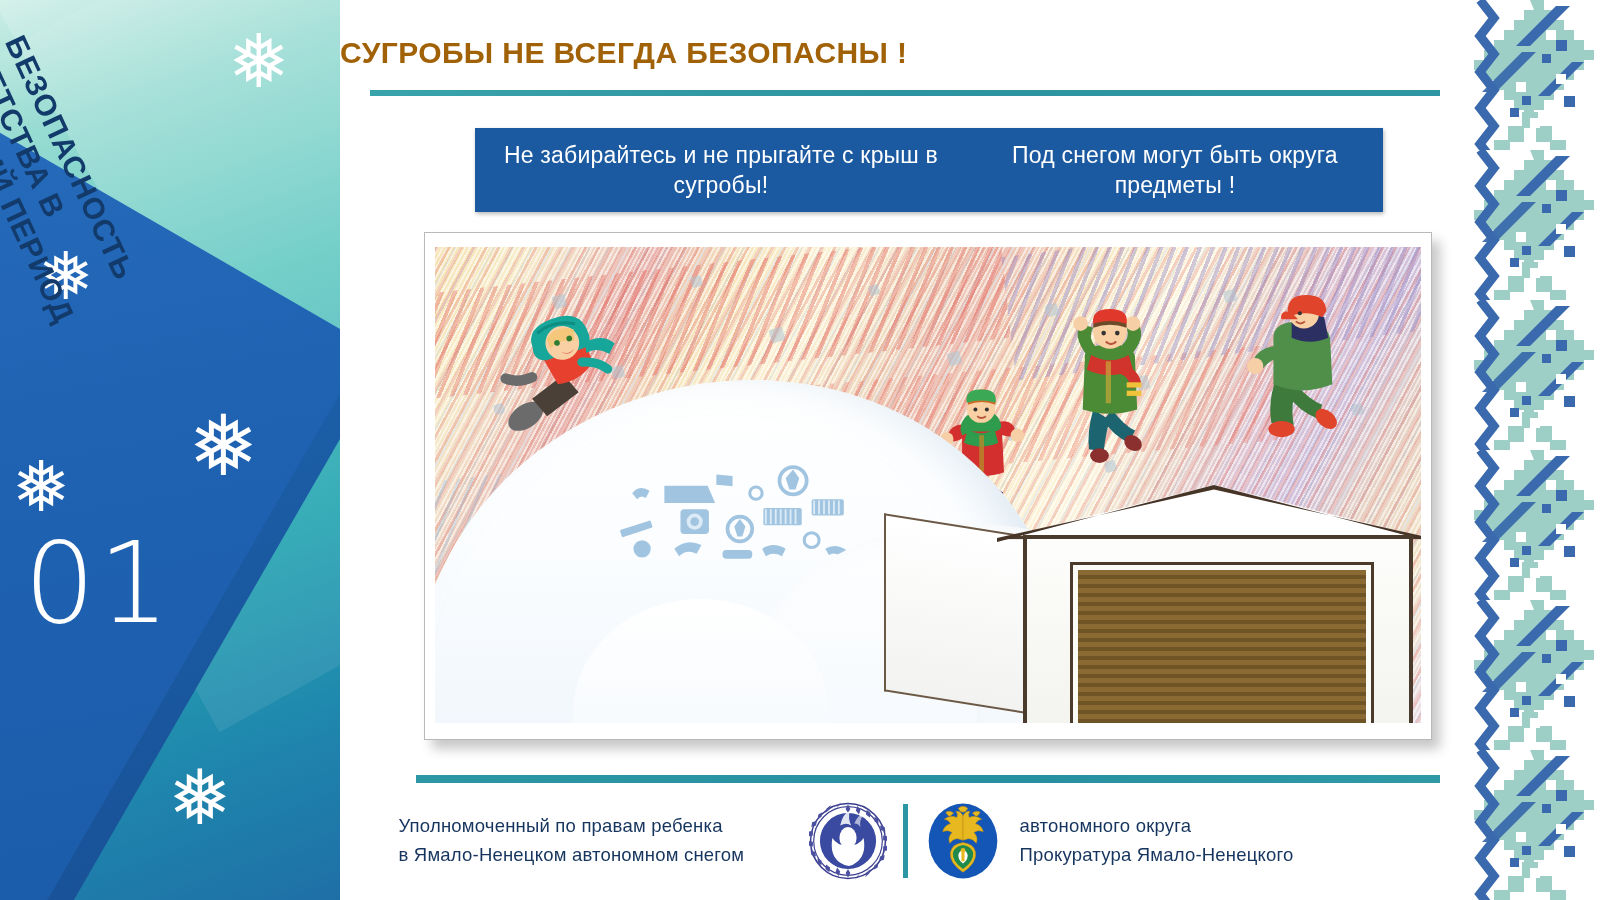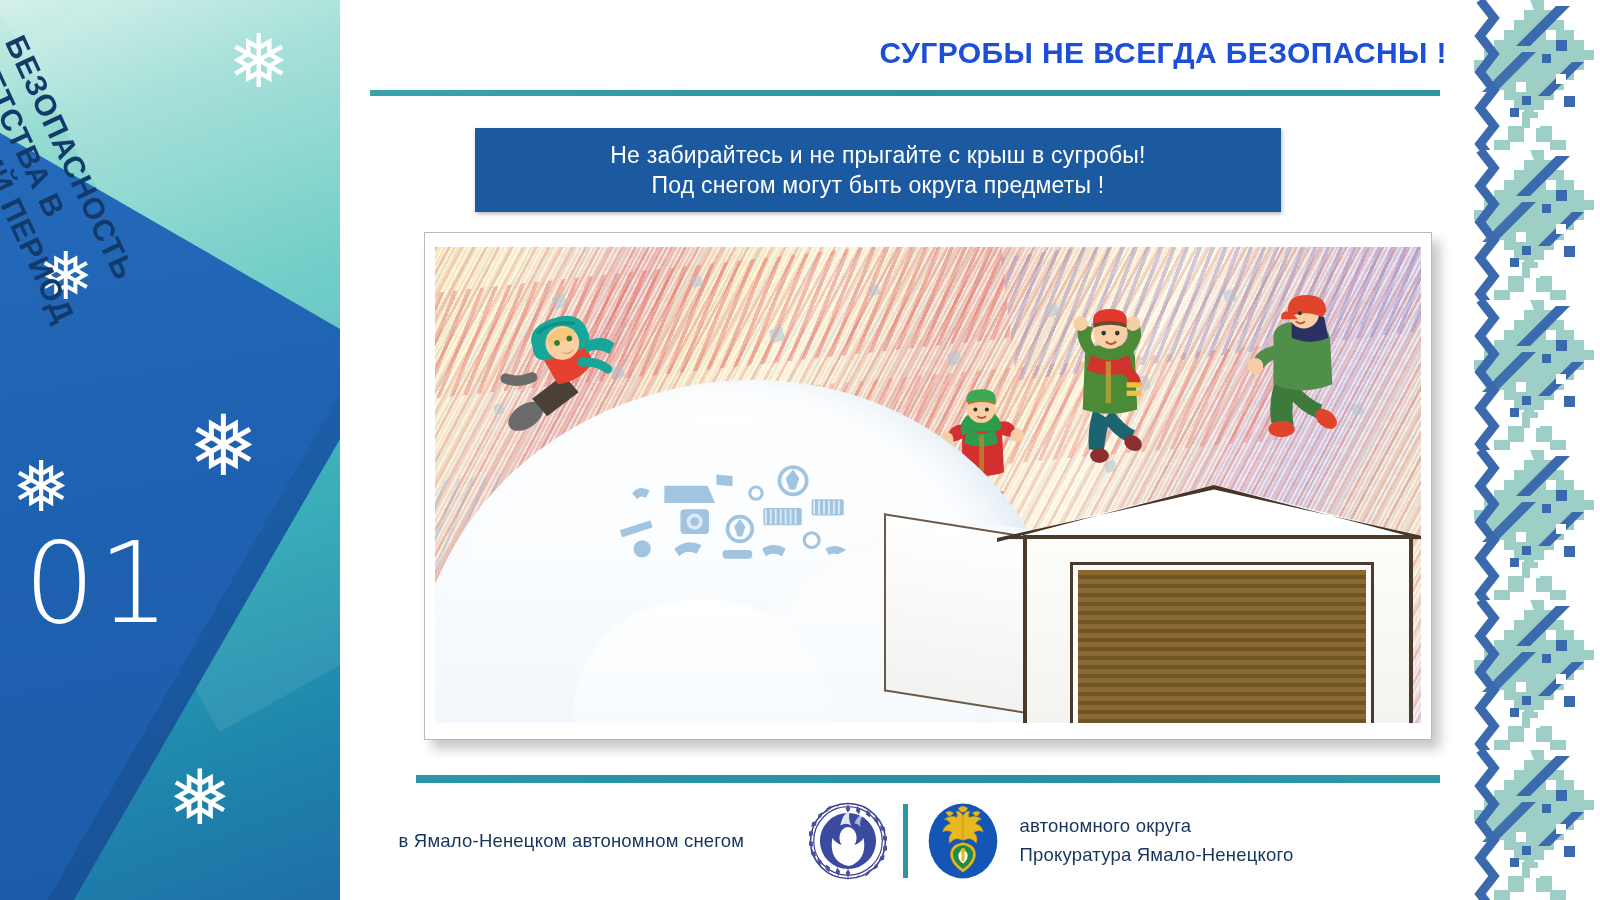--- a/index.html
+++ b/index.html
@@ -73,34 +73,34 @@
   .sf1{ left:228px; top:24px;  font-size:74px; }
   .sf2{ left:38px;  top:244px; font-size:66px; }
   .sf3{ left:188px; top:404px; font-size:84px; }
   .sf4{ left:12px;  top:452px; font-size:70px; }
   .sf5{ left:168px; top:760px; font-size:76px; }
 
   
   #content{ position:absolute; left:340px; top:0; width:1120px; height:900px; background:#fff; }
 
   #page-title{
-    position:absolute; left:7px; top:36px; width:1100px;
-    text-align:right;
-    font-size:30px; font-weight:bold; color:#1d4ed8;
+    position:absolute; left:0; top:36px; width:1100px;
+    text-align:left;
+    font-size:30px; font-weight:bold; color:#a16207;
     letter-spacing:0.4px;
   }
   #title-rule{
     position:absolute; left:30px; top:90px; width:1070px; height:6px;
     background:linear-gradient(90deg,#39a3ab 0%,#2e93a0 50%,#2f97a3 100%);
   }
 
   #message-box{
-    position:absolute; left:135px; top:128px; width:806px; height:84px;
+    position:absolute; left:135px; top:128px; width:908px; height:84px;
     background:#1b5aa0;
-    display:flex; flex-direction:column;
+    display:flex; 
     align-items:center; justify-content:center;
     box-shadow:1px 2px 4px rgba(0,0,0,0.28);
   }
   #message-box .mline{
     color:#ffffff; font-size:23px; line-height:1.32; text-align:center;
     letter-spacing:0.2px;
   }
 
   
   #photo-frame{
@@ -478,20 +478,21 @@
         </div>
       </div>
 
     </div>
   </div>
 
   <div id="footer-rule"></div>
 
   <div id="footer">
     <div class="f-text left">
+      <div>Уполномоченный по правам ребенка</div>
       <div>в Ямало-Ненецком автономном снегом</div>
     </div>
 
     <div class="f-logo">
       <svg viewBox="0 0 100 100" xmlns="http://www.w3.org/2000/svg">
         <circle cx="50" cy="50" r="48" fill="#ffffff" stroke="#3b3f8f" stroke-width="2"></circle>
         <g fill="#3b3f8f">
           <circle cx="50" cy="50" r="44" fill="none" stroke="#3b3f8f" stroke-width="1.5"></circle>
         </g>
         <g fill="#4a4fa0">

